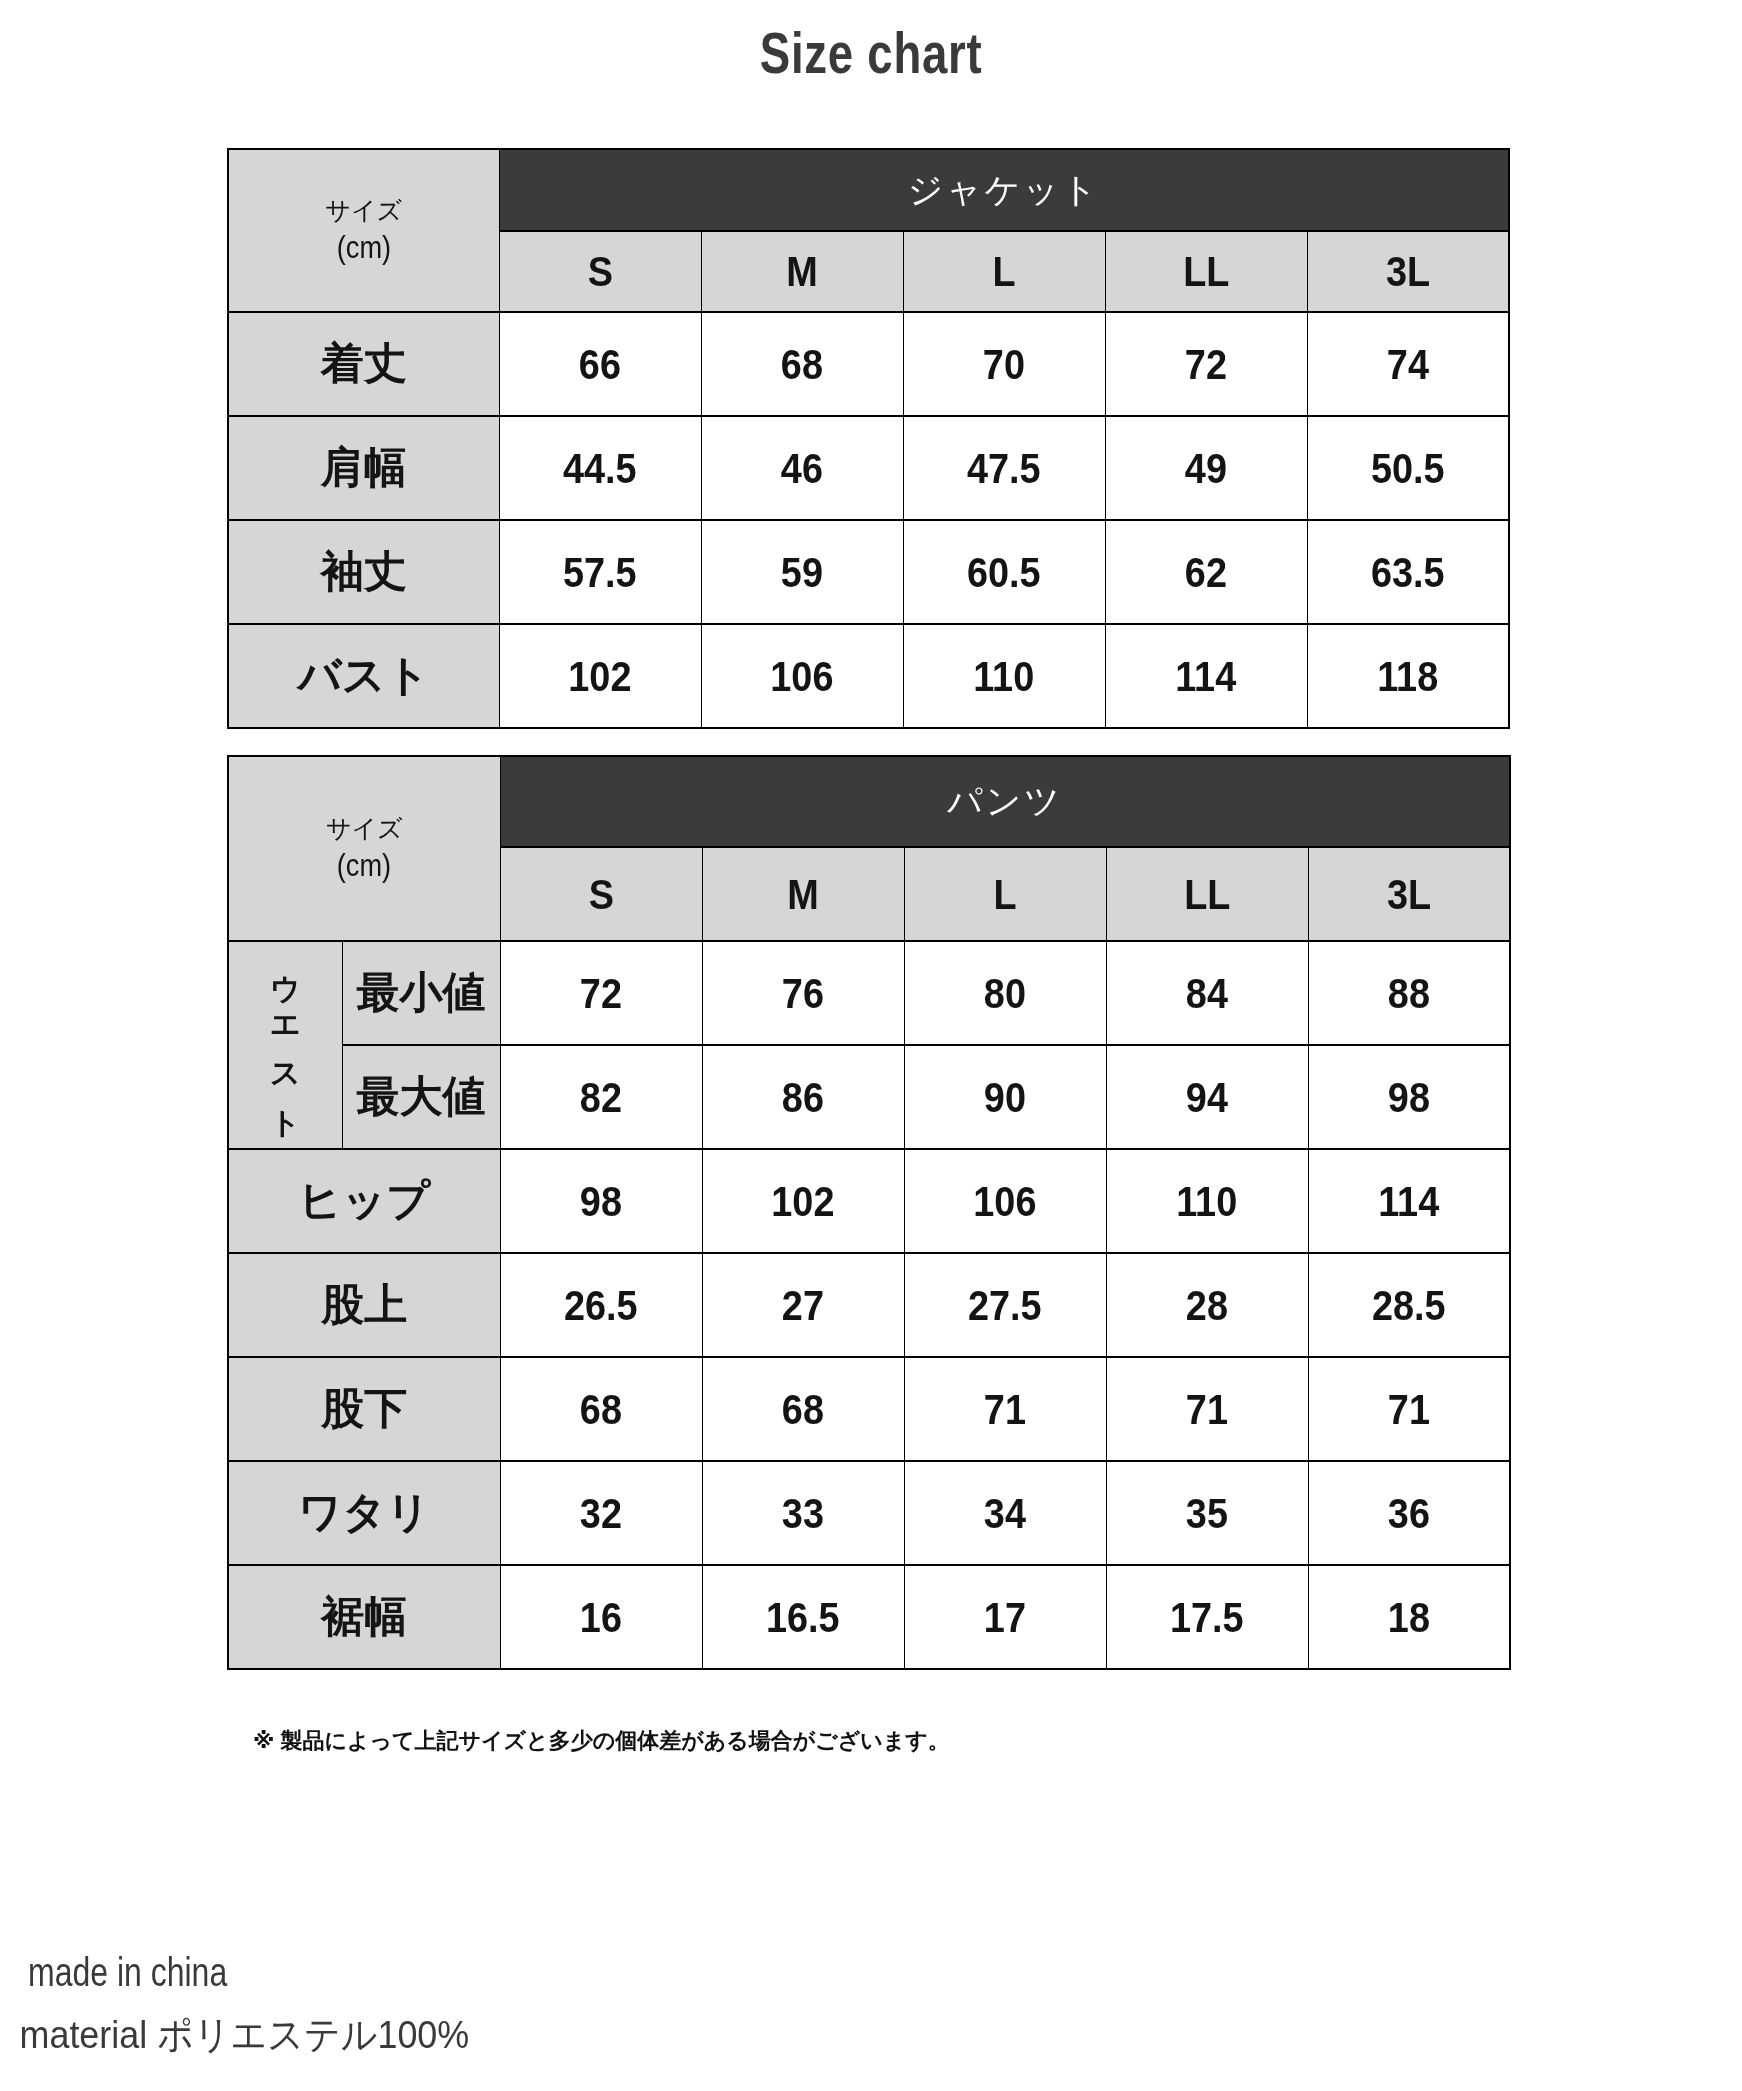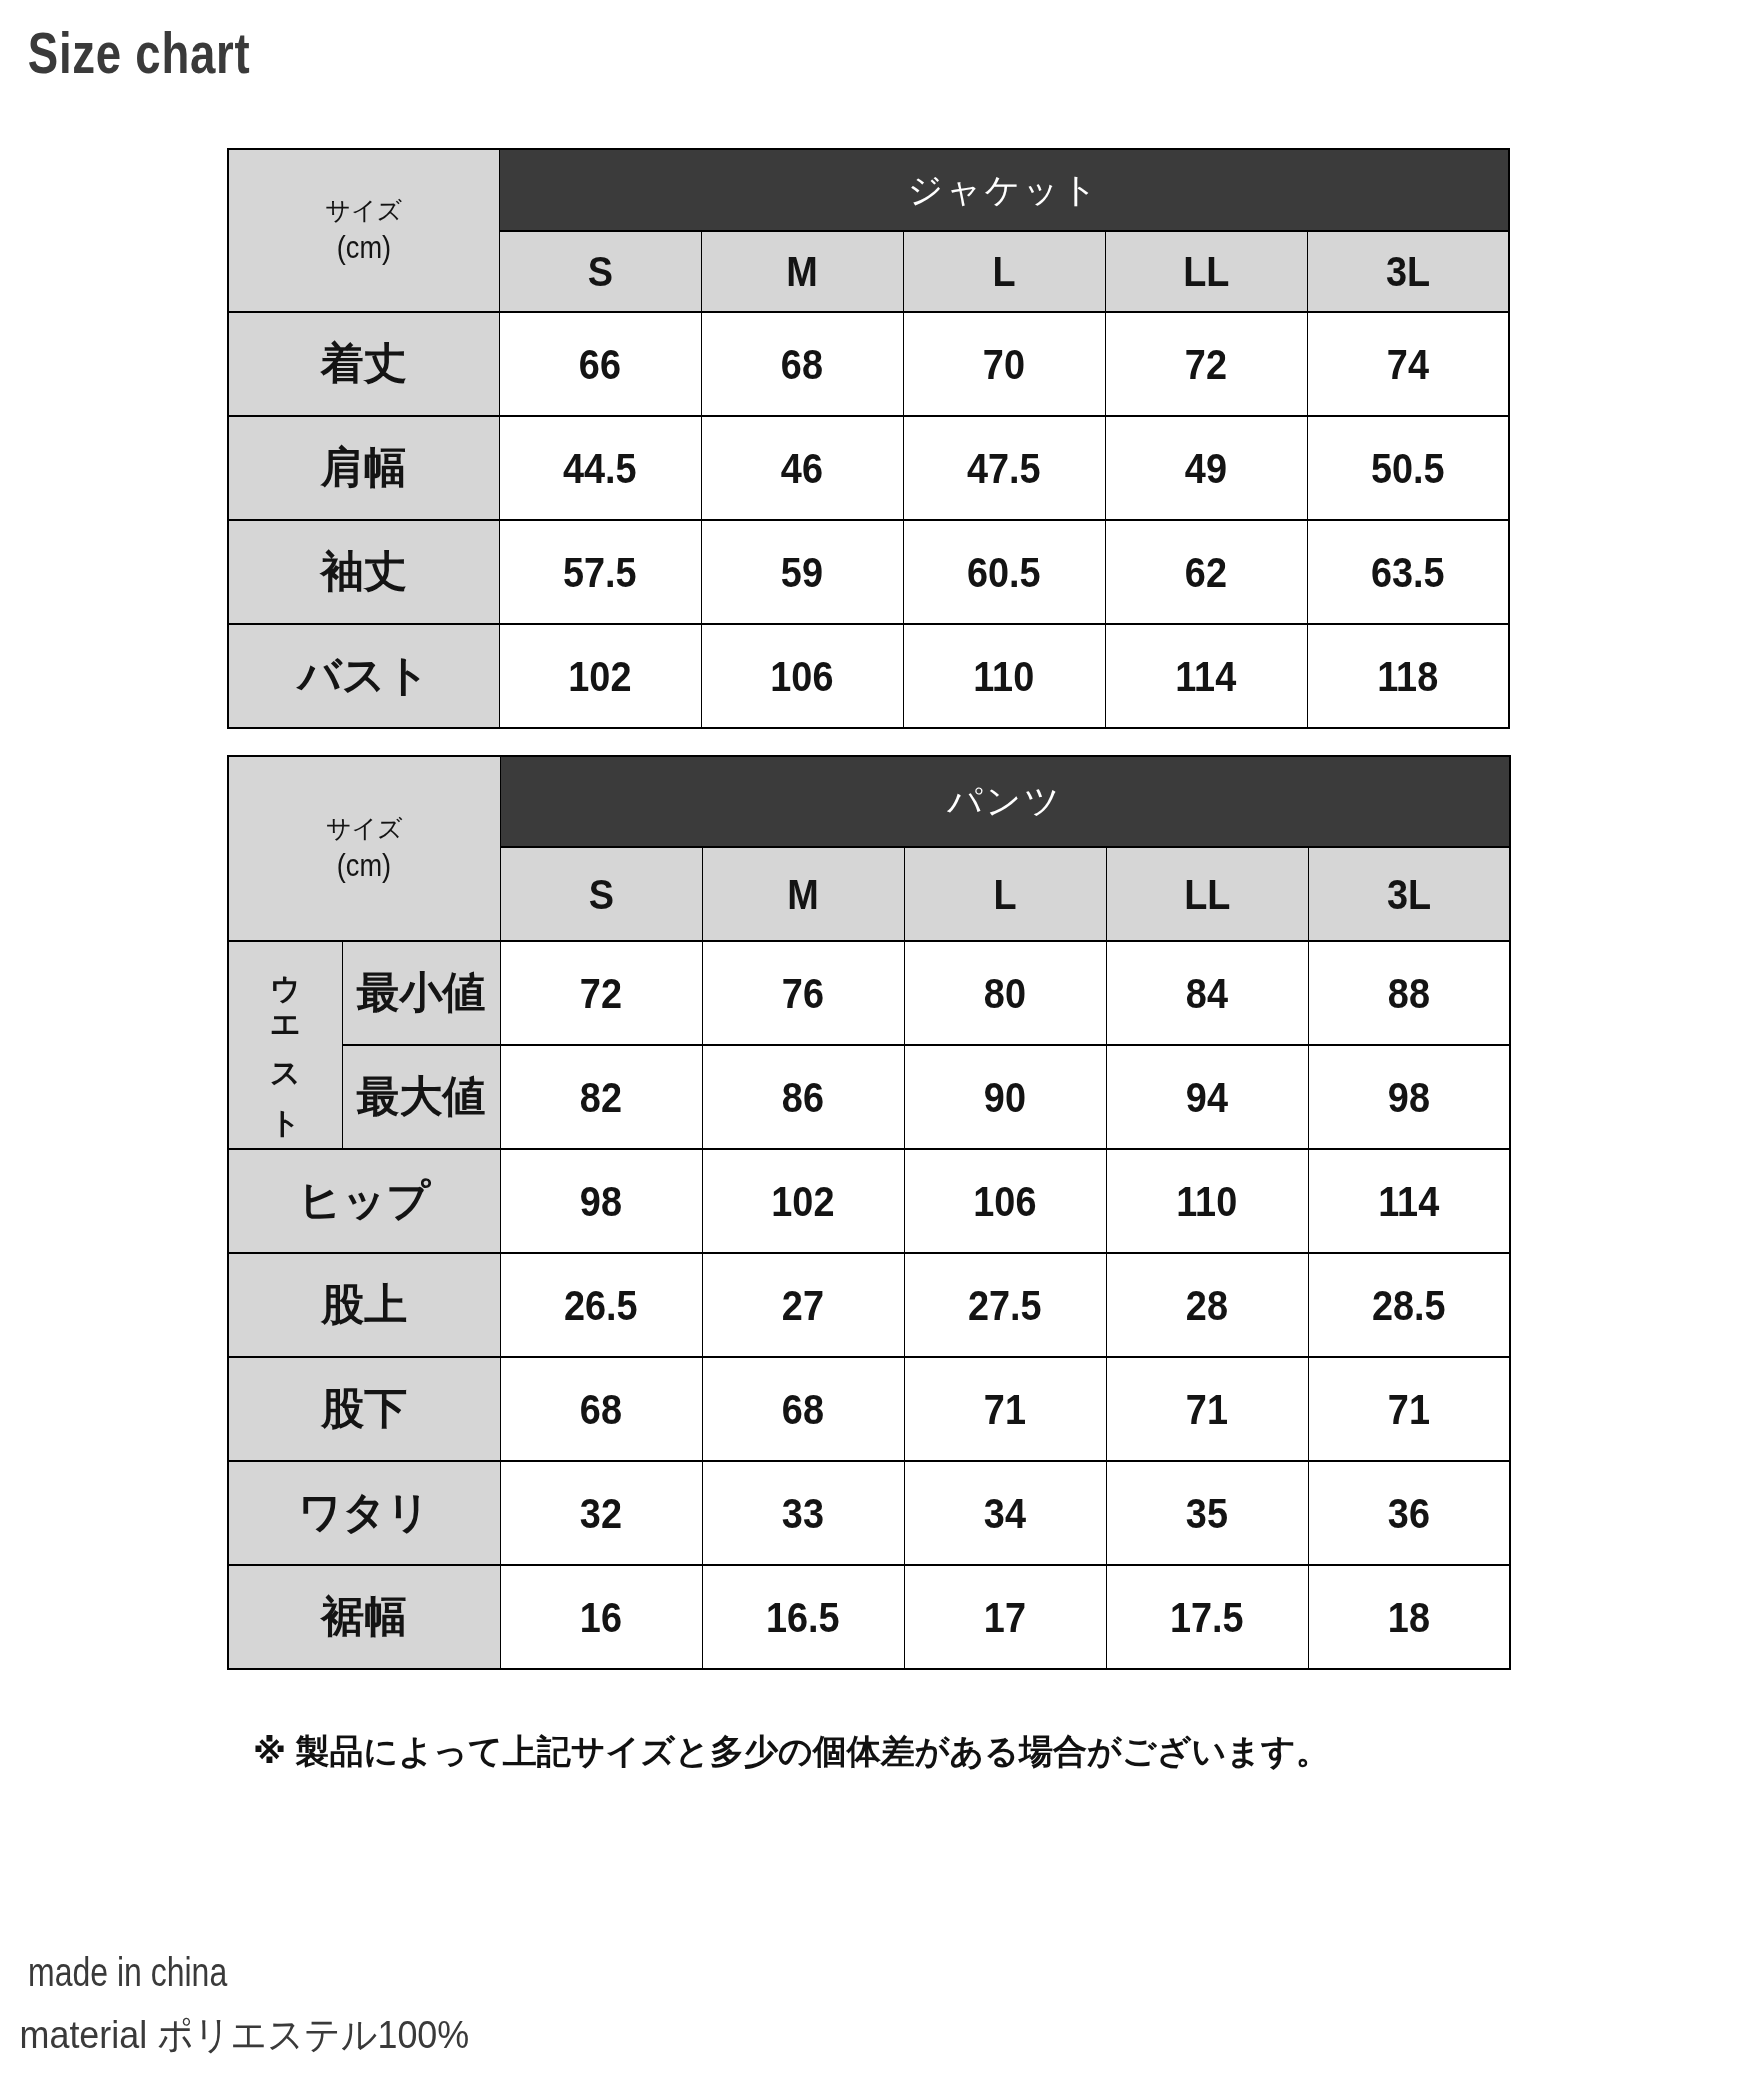--- a/index.html
+++ b/index.html
@@ -14,21 +14,21 @@
   body{
     position:relative;
     width:1743px;height:2091px;
     font-family:"Liberation Sans","DejaVu Sans",sans-serif;
     color:var(--text);
     overflow:hidden;
   }
   .squeeze{display:inline-block;transform:scaleX(0.8);transform-origin:center;white-space:nowrap;}
   .page-title{
     position:absolute;top:19.7px;left:0;width:100%;
-    text-align:left;font-size:57px;font-weight:bold;color:var(--muted);
+    text-align:center;font-size:57px;font-weight:bold;color:var(--muted);
     letter-spacing:0.9px;
   }
   table.size-table{
     position:absolute;left:227px;width:1281px;
     border-collapse:collapse;table-layout:fixed;
     border:2.7px solid var(--border);
     background:#ffffff;
   }
   #jacket-table{top:148px;}
   #pants-table{top:755px;}
@@ -55,21 +55,21 @@
     letter-spacing:10.7px;line-height:1;
   }
   
   #jacket-table tr.r-group{height:82px;}
   #jacket-table tr.r-cols{height:81px;}
   #jacket-table tr.r-data{height:104px;}
   #pants-table tr.r-group{height:91px;}
   #pants-table tr.r-cols{height:94px;}
   #pants-table tr.r-data{height:104px;}
   .notes{position:absolute;left:253px;top:1720px;width:1397px;}
-  .note-line{font-size:34px;font-weight:bold;color:#111111;line-height:1.87;white-space:nowrap;}
+  .note-line{font-size:22px;font-weight:bold;color:#111111;line-height:1.87;white-space:nowrap;}
   .footer-origin{
     position:absolute;top:1949px;left:0;width:100%;
     font-size:41px;font-weight:400;color:var(--muted);
   }
   .footer-origin .squeeze{transform:scaleX(0.78);}
   .footer-material{
     position:absolute;top:2008px;left:0;width:100%;text-align:left;
     font-size:39px;font-weight:400;color:var(--muted);
   }
   .footer-material .squeeze{transform:scaleX(0.92);}

